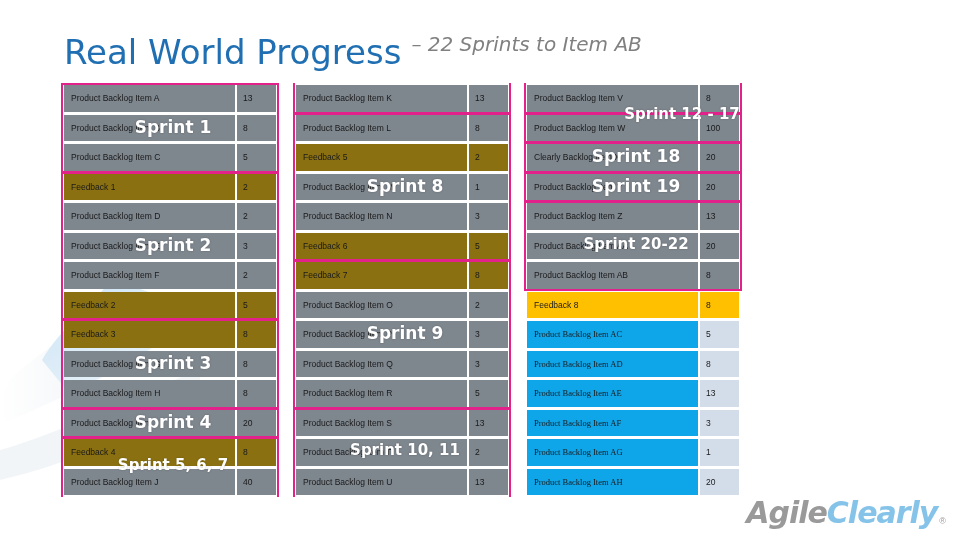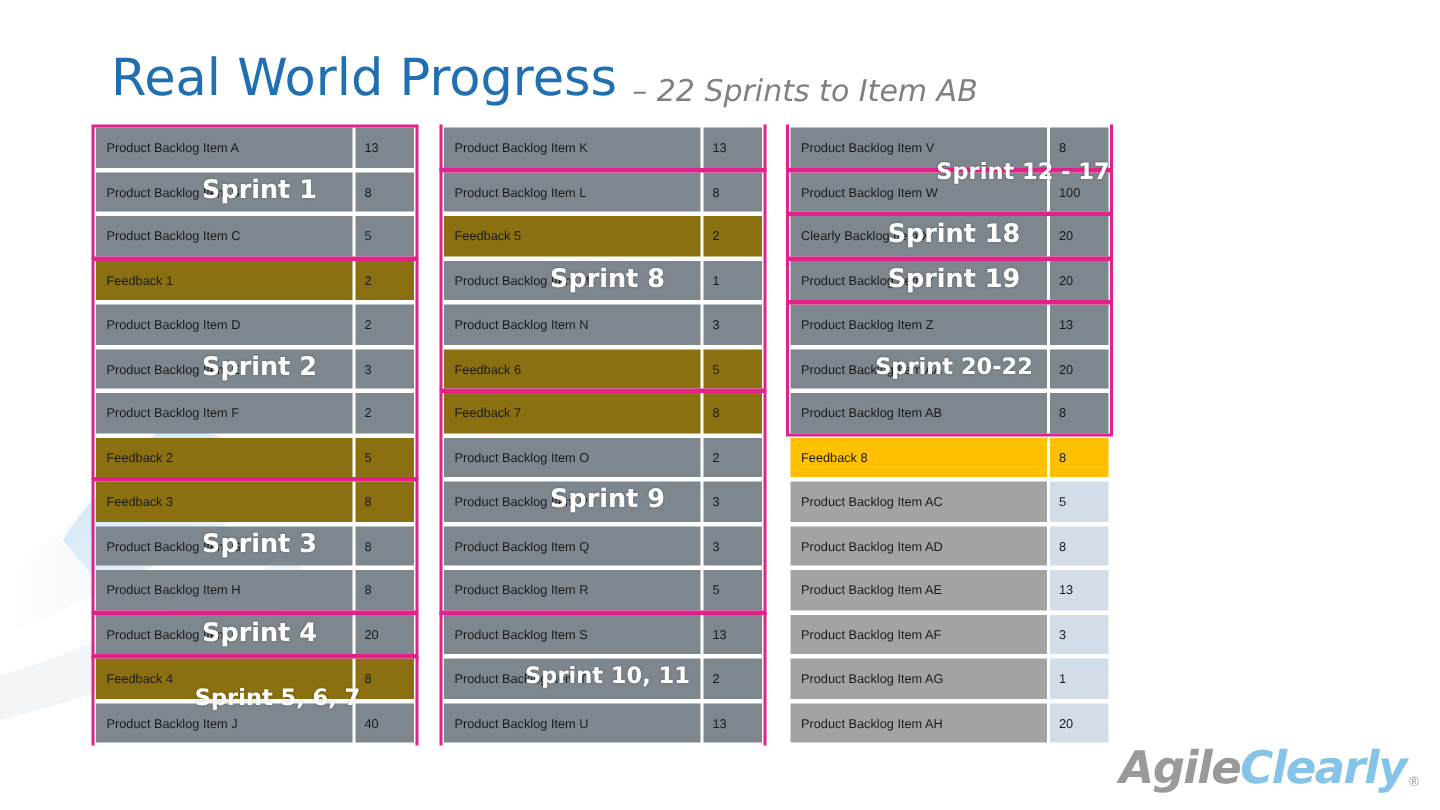--- a/index.html
+++ b/index.html
@@ -7,21 +7,21 @@
     width:960px;height:540px;overflow:hidden;
     background:#ffffff;
     font-family:"Liberation Sans", sans-serif;
     position:relative;
   }
   
   #bg-deco{position:absolute;left:0;top:250px;width:210px;height:290px;overflow:hidden;pointer-events:none;}
   #bg-deco svg{display:block;}
 
   
-  #title-wrap{position:absolute;left:74px;top:32px;display:flex;align-items:flex-end;}
+  #title-wrap{position:absolute;left:64px;top:32px;display:flex;align-items:flex-start;}
   #title-main{
     font-size:34px;color:#1F6FB2;font-weight:400;letter-spacing:0px;
     font-family:"DejaVu Sans", sans-serif;
   }
   #title-sub{
     font-size:20px;color:#808080;font-style:italic;margin-left:10px;
     font-family:"DejaVu Sans", sans-serif;
   }
 
   
@@ -52,21 +52,21 @@
     padding-left:6px;
     font-size:8.5px;
     color:#1a1a1a;
     box-sizing:border-box;
   }
   
   .row.gray .cell-name{background:#7E868E;}
   .row.gray .cell-val {background:#7E868E;}
   .row.olive .cell-name{background:#8A7010;}
   .row.olive .cell-val {background:#8A7010;}
-  .row.blue .cell-name{background:#a3a3a3;}
+  .row.blue .cell-name{background:#0ea5e9;font-family:Liberation Serif, serif;}
   .row.blue .cell-val {background:#D3DCE9;}
   .row.gold .cell-name{background:#FFC000;}
   .row.gold .cell-val {background:#FFC000;}
   
   .row .cell-val{margin-left:2px;}
 
   
   .sprint-box{
     position:absolute;
     left:-3px;
@@ -186,21 +186,21 @@
     </div>
     <div class="sprint-box" style="top: -2px; height: 89.5px;"></div>
     <div class="sprint-label" style="top: 31.75px;">Sprint 1</div>
     <div class="sprint-box" style="top: 86.5px; height: 148.5px;"></div>
     <div class="sprint-label" style="top: 149.75px;">Sprint 2</div>
     <div class="sprint-box" style="top: 234px; height: 89.5px;"></div>
     <div class="sprint-label" style="top: 267.75px;">Sprint 3</div>
     <div class="sprint-box" style="top: 322.5px; height: 30.5px;"></div>
     <div class="sprint-label" style="top: 326.75px;">Sprint 4</div>
     <div class="sprint-box" style="top: 352px; height: 60px; border-bottom: none;"></div>
-    <div class="sprint-label sm" style="top: 371px; padding-left: 12px;">Sprint 5, 6, 7</div>
+    <div class="sprint-label sm" style="top: 371px;">Sprint 5, 6, 7</div>
   </div>
 <div class="column" id="col-2">
     <div class="row gray">
       <div class="cell-name">Product Backlog Item K</div>
       <div class="cell-val">13</div>
     </div>
     <div class="row gray">
       <div class="cell-name">Product Backlog Item L</div>
       <div class="cell-val">8</div>
     </div>

